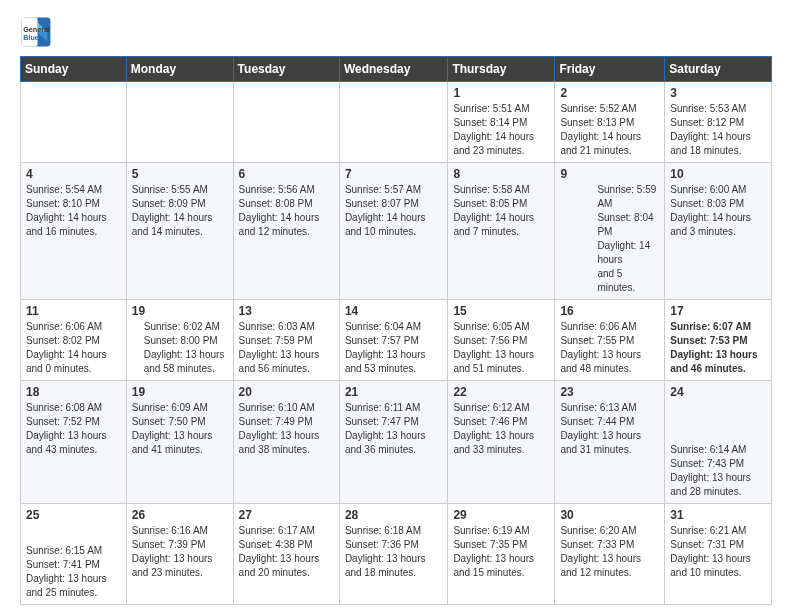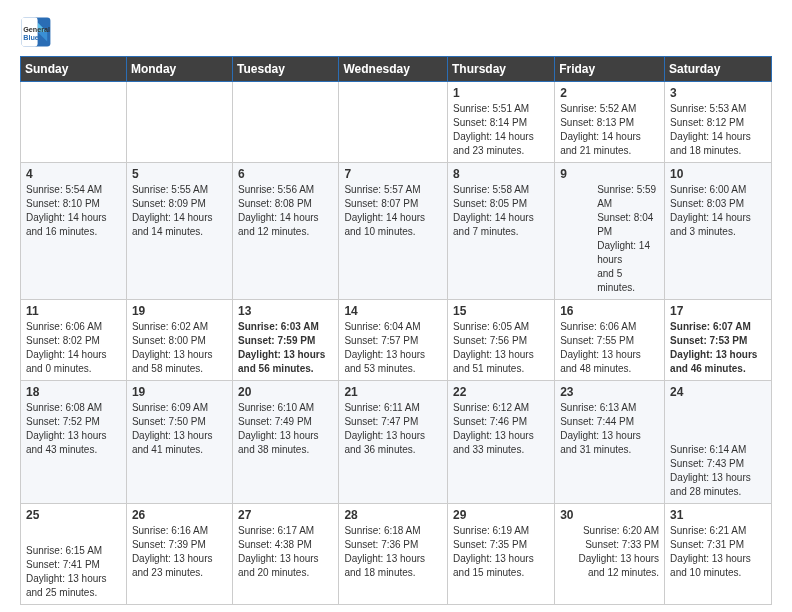--- a/index.html
+++ b/index.html
@@ -210,28 +210,28 @@
         <tr>
           <td>
             <div class="day-num">11</div>
             <div class="day-info" style="white-space: pre-line;">Sunrise: 6:06 AM
 Sunset: 8:02 PM
 Daylight: 14 hours
 and 0 minutes.</div>
           </td>
           <td>
             <div class="day-num">19</div>
-            <div class="day-info" style="white-space: pre-line;">Sunrise: 6:02 AM
+            <div class="day-info" style="white-space: pre-line; margin-left: 12px;">Sunrise: 6:02 AM
 Sunset: 8:00 PM
 Daylight: 13 hours
 and 58 minutes.</div>
           </td>
           <td>
             <div class="day-num">13</div>
-            <div class="day-info" style="white-space: pre-line; font-weight: bold;">Sunrise: 6:03 AM
+            <div class="day-info" style="white-space: pre-line;">Sunrise: 6:03 AM
 Sunset: 7:59 PM
 Daylight: 13 hours
 and 56 minutes.</div>
           </td>
           <td>
             <div class="day-num">14</div>
             <div class="day-info" style="white-space: pre-line;">Sunrise: 6:04 AM
 Sunset: 7:57 PM
 Daylight: 13 hours
 and 53 minutes.</div>
@@ -340,21 +340,21 @@
           </td>
           <td>
             <div class="day-num">29</div>
             <div class="day-info" style="white-space: pre-line;">Sunrise: 6:19 AM
 Sunset: 7:35 PM
 Daylight: 13 hours
 and 15 minutes.</div>
           </td>
           <td>
             <div class="day-num">30</div>
-            <div class="day-info" style="white-space: pre-line; text-align: right;">Sunrise: 6:20 AM
+            <div class="day-info" style="white-space: pre-line;">Sunrise: 6:20 AM
 Sunset: 7:33 PM
 Daylight: 13 hours
 and 12 minutes.</div>
           </td>
           <td>
             <div class="day-num">31</div>
             <div class="day-info" style="white-space: pre-line;">Sunrise: 6:21 AM
 Sunset: 7:31 PM
 Daylight: 13 hours
 and 10 minutes.</div>

